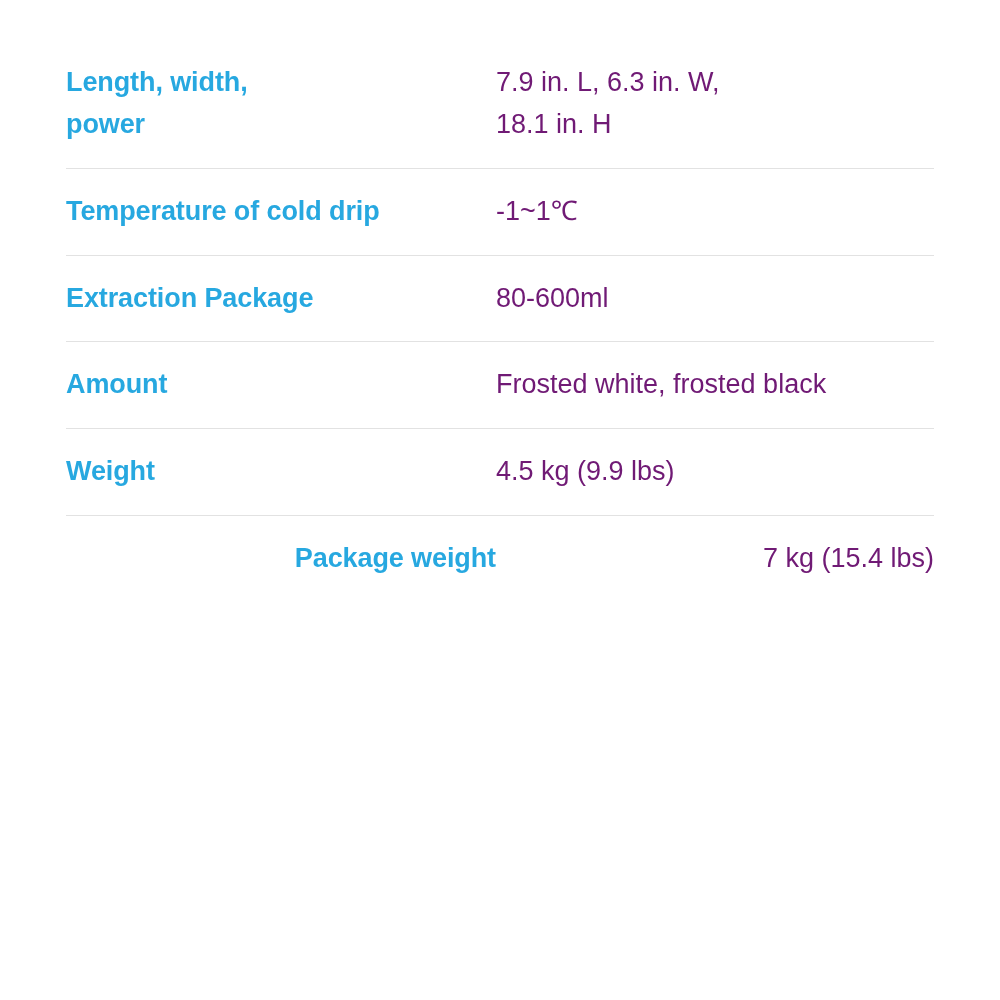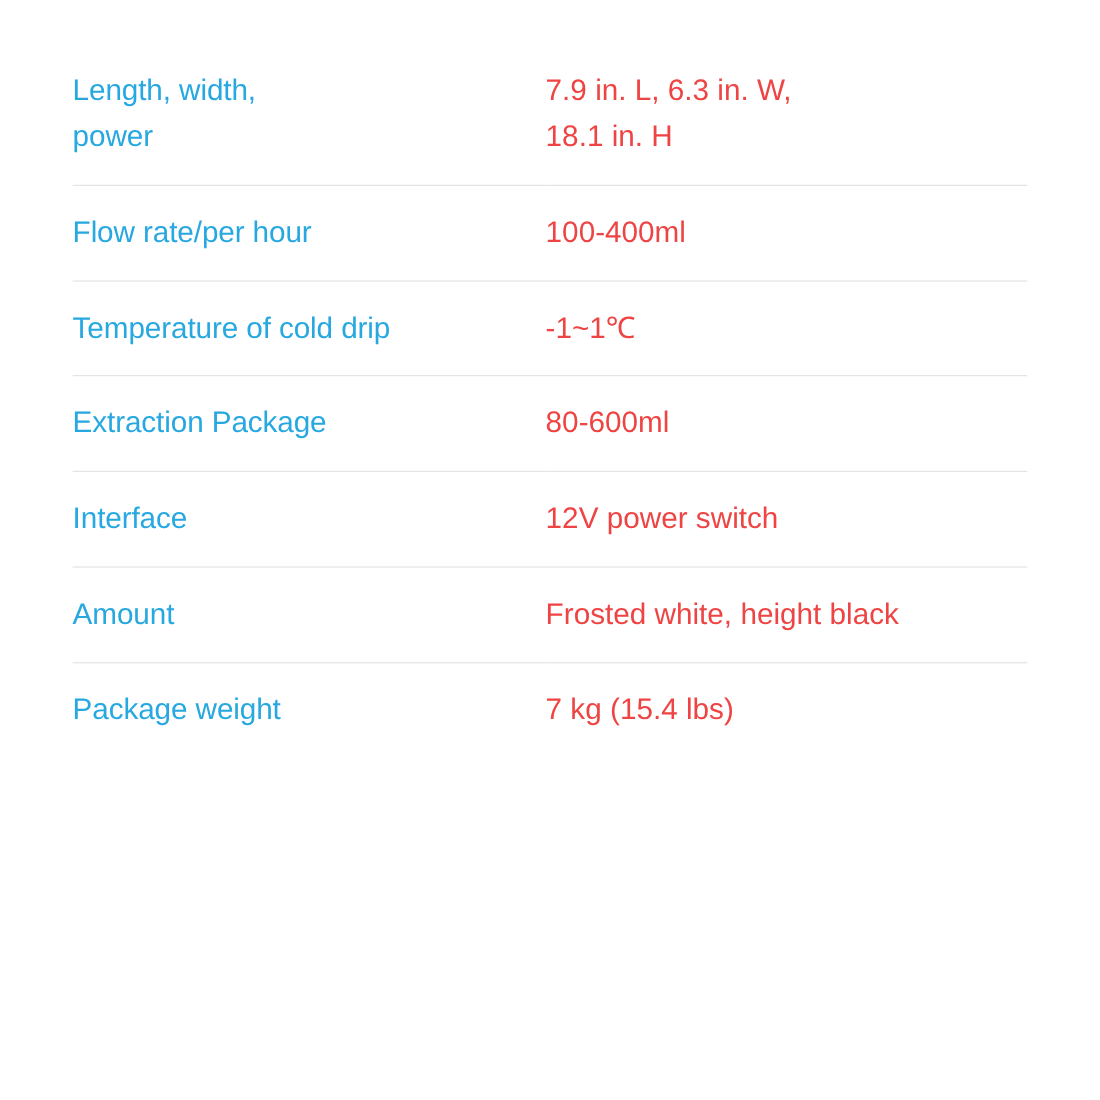--- a/index.html
+++ b/index.html
@@ -23,36 +23,37 @@
   .spec-table {
     width: 100%;
     border-collapse: collapse;
     table-layout: fixed;
   }
   .spec-row {
     border-bottom: 1px solid #e2e2e2;
   }
   .spec-row:last-child {
     border-bottom: none;
+    text-align: right;
   }
   .spec-label,
   .spec-value {
     vertical-align: top;
     padding: 22px 0 22px 0;
   }
   .spec-label {
     width: 430px;
     color: #27a8e0;
     font-size: 27px;
-    font-weight: normal;
+    font-weight: bold;
     line-height: 1.55;
     letter-spacing: -0.1px;
   }
   .spec-value {
-    color: #ef4444;
+    color: #701a75;
     font-size: 27px;
     font-weight: normal;
     line-height: 1.55;
     letter-spacing: 0px;
   }
   .spec-value .line {
     display: block;
     white-space: pre;
   }
   .spec-label .line {
@@ -71,66 +72,58 @@
         <td class="spec-label">
           <span class="line">Length, width,</span>
           <span class="line">power</span>
         </td>
         <td class="spec-value">
           <span class="line">7.9 in. L, 6.3 in. W,</span>
           <span class="line">18.1 in. H</span>
         </td>
       </tr>
 
-      <tr class="spec-row">
-        <td class="spec-label">
-          <span class="line">Flow rate/per hour</span>
-        </td>
-        <td class="spec-value">
-          <span class="line">100-400ml</span>
-        </td>
-      </tr>
 
       <tr class="spec-row">
         <td class="spec-label">
           <span class="line">Temperature of cold drip</span>
         </td>
         <td class="spec-value">
           <span class="line">-1~1℃</span>
         </td>
       </tr>
 
       <tr class="spec-row">
         <td class="spec-label">
           <span class="line">Extraction Package</span>
         </td>
         <td class="spec-value">
           <span class="line">80-600ml</span>
         </td>
       </tr>
 
 
-      <tr class="spec-row">
-        <td class="spec-label">
-          <span class="line">Interface</span>
-        </td>
-        <td class="spec-value">
-          <span class="line">12V power switch</span>
-        </td>
-      </tr>
 
       <tr class="spec-row">
         <td class="spec-label">
           <span class="line">Amount</span>
         </td>
         <td class="spec-value">
-          <span class="line">Frosted white, height black</span>
+          <span class="line">Frosted white, frosted black</span>
         </td>
       </tr>
 
+      <tr class="spec-row">
+        <td class="spec-label">
+          <span class="line">Weight</span>
+        </td>
+        <td class="spec-value">
+          <span class="line">4.5 kg (9.9 lbs)</span>
+        </td>
+      </tr>
 
       <tr class="spec-row">
         <td class="spec-label">
           <span class="line">Package weight</span>
         </td>
         <td class="spec-value">
           <span class="line">7 kg (15.4 lbs)</span>
         </td>
       </tr>
 

